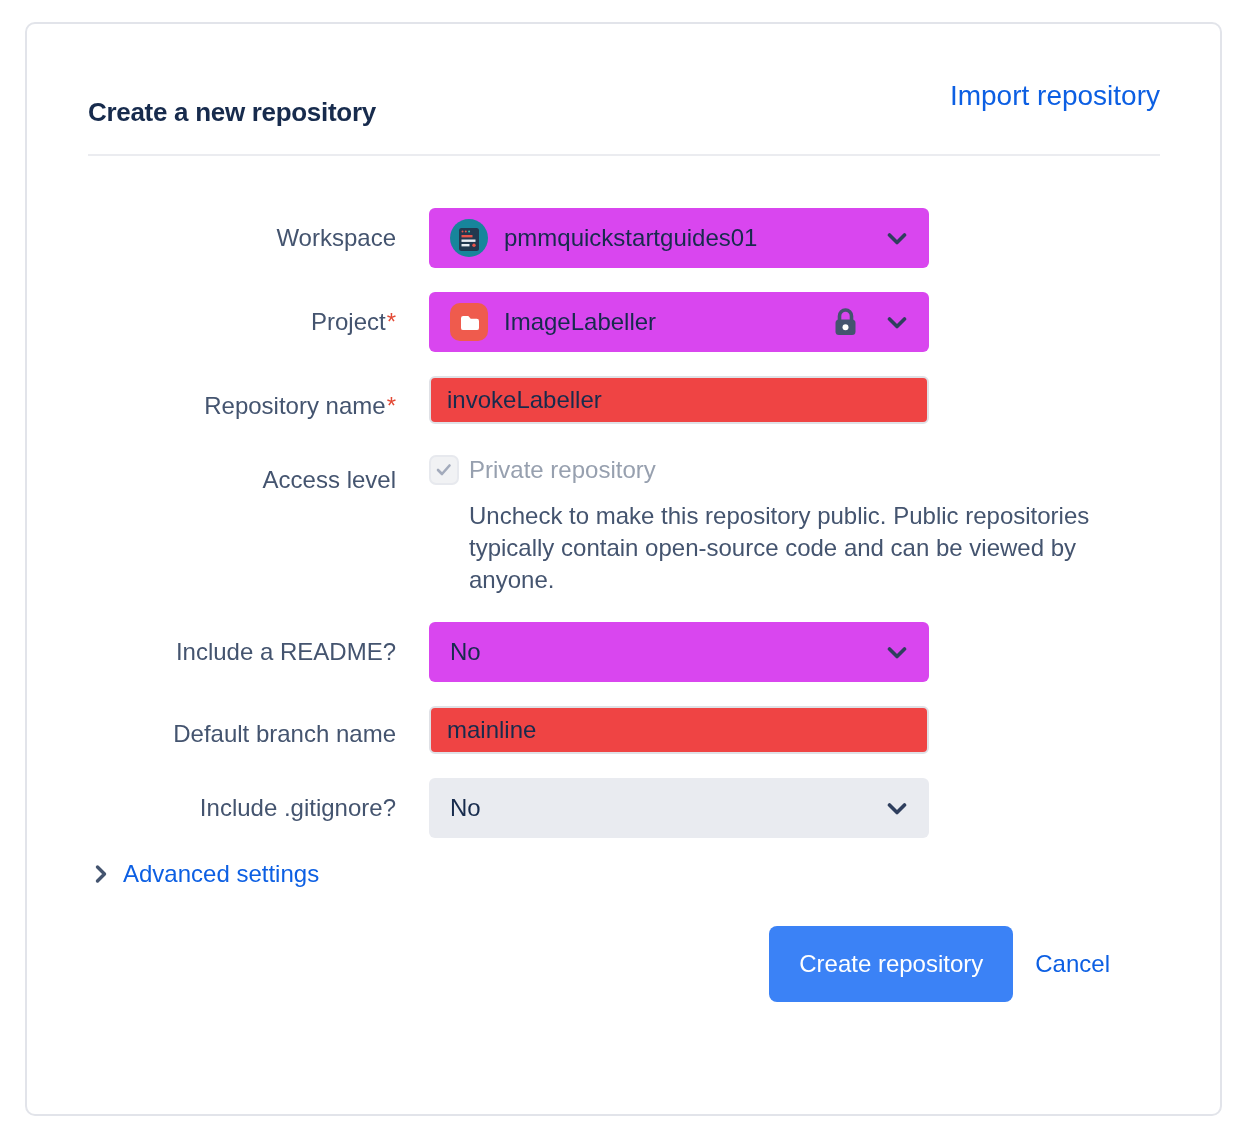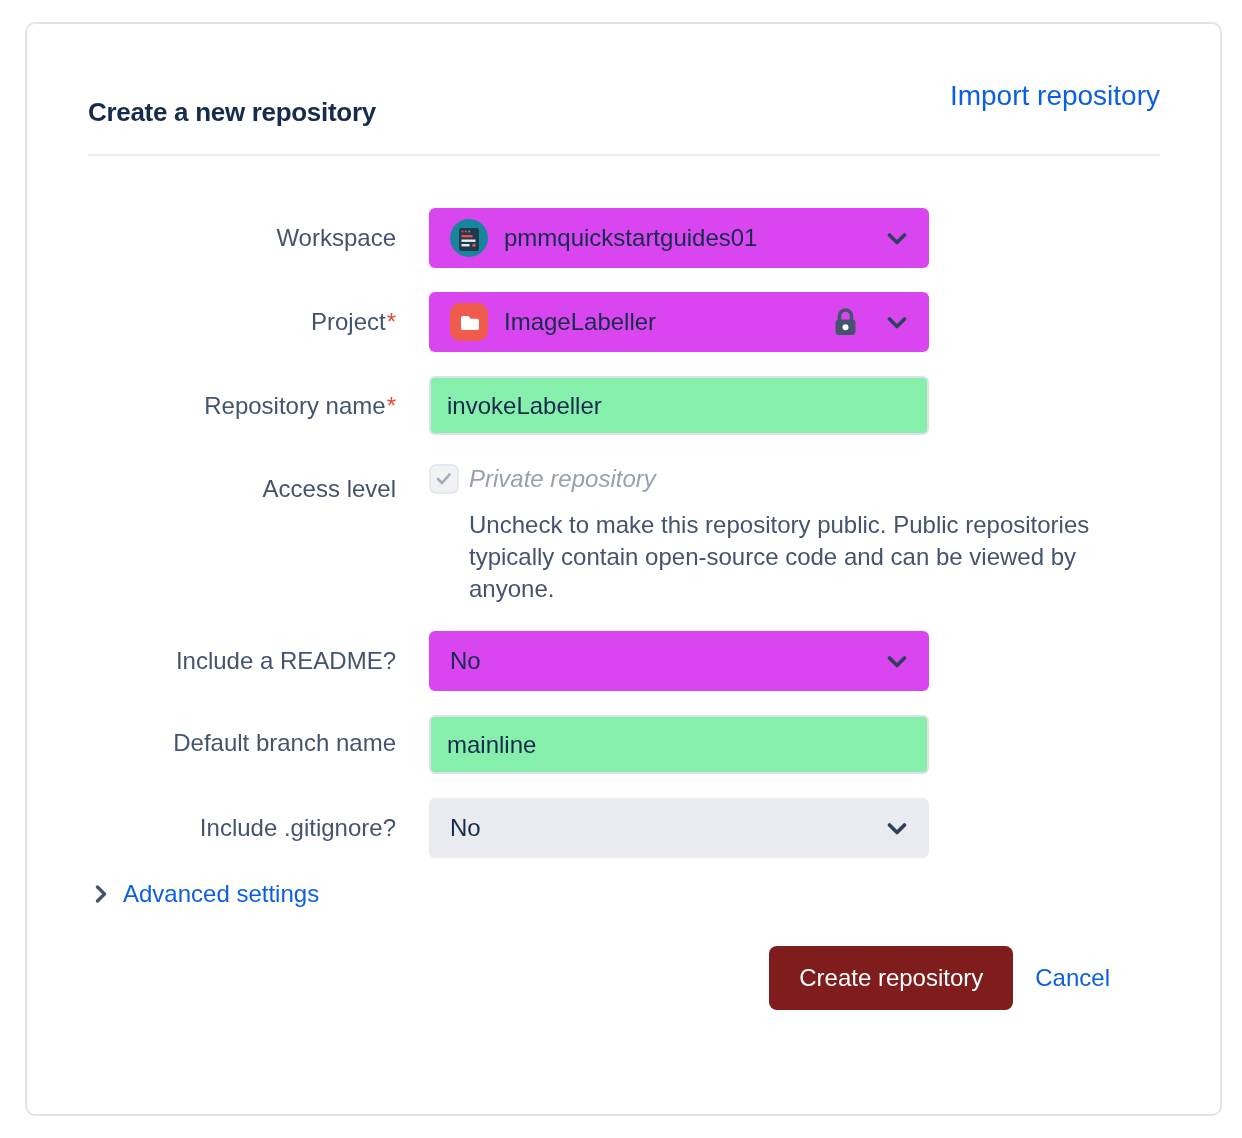--- a/index.html
+++ b/index.html
@@ -63,58 +63,58 @@
   .avatar, .proj-badge { width: 38px; height: 38px; flex: 0 0 38px; margin-right: 16px; }
   .chevron {
     position: absolute; right: 22px; top: 50%; transform: translateY(-50%);
     width: 20px; height: 13px;
   }
   .lock {
     position: absolute; right: 70px; top: 50%; transform: translateY(-50%);
     width: 27px; height: 31px;
   }
   .text-input {
-    height: 59px; width: 500px;
-    background: #86efac;
+    height: 48px; width: 500px;
+    background: #ef4444;
     border: 2px solid #DFE1E6; border-radius: 6px;
     font-family: "Liberation Sans", sans-serif;
     font-size: 24px; color: #172B4D;
     padding: 0 16px; outline: none;
   }
 
   
   .check-line { display: flex; align-items: center; height: 40px; }
   .checkbox {
     width: 30px; height: 30px;
     background: #F1F2F4;
     border: 2px solid #E7E9EE; border-radius: 7px;
     display: flex; align-items: center; justify-content: center;
     flex: 0 0 30px;
   }
-  .check-label { font-size: 24px; color: #97A0AF; margin-left: 10px; font-style: italic; }
+  .check-label { font-size: 24px; color: #97A0AF; margin-left: 10px; }
   .help-text {
     margin-top: 10px; padding-left: 40px; width: 720px;
     font-size: 24px; color: #44546F; line-height: 32px;
   }
 
   
   .advanced-row {
     display: flex; align-items: center; gap: 16px;
     margin: 22px 0 0 7px; cursor: pointer;
   }
   .advanced-label { font-size: 24px; font-weight: 500; color: #0C5FE3; }
 
   
   .actions {
     display: flex; align-items: center; justify-content: flex-end;
     gap: 22px; margin: 38px 50px 0 0;
   }
   .primary-btn {
-    height: 64px; padding: 0 30px;
-    background: #7f1d1d; color: #ffffff;
+    height: 76px; padding: 0 30px;
+    background: #3b82f6; color: #ffffff;
     border: none; border-radius: 8px;
     font-family: "Liberation Sans", sans-serif;
     font-size: 24px; font-weight: 500;
     cursor: pointer;
   }
   .cancel-link {
     font-size: 24px; font-weight: 500; color: #0C5FE3;
     cursor: pointer; text-decoration: none;
   }
 </style>

